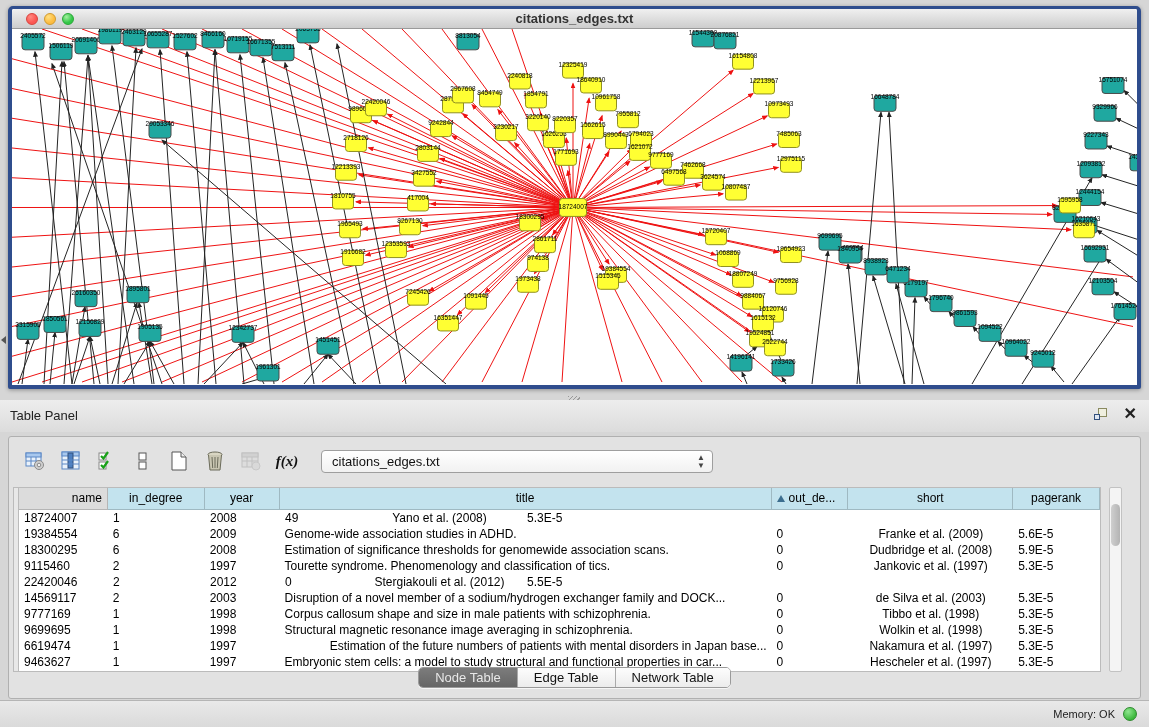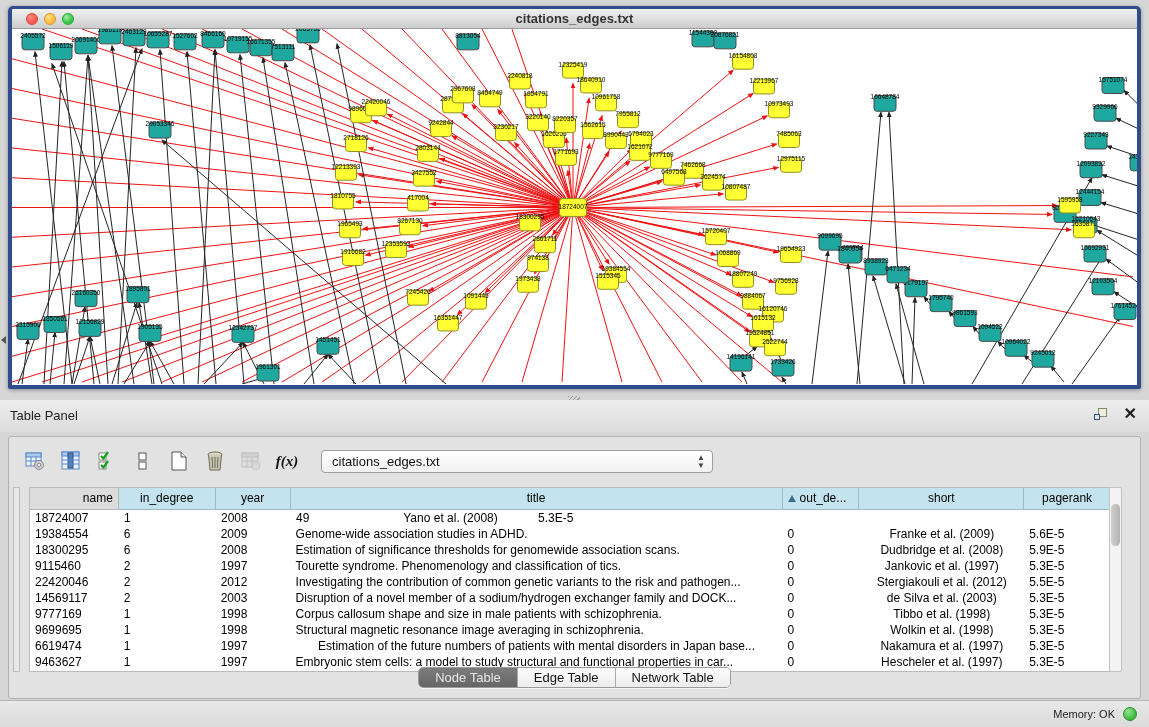--- a/index.html
+++ b/index.html
@@ -42,21 +42,21 @@
   .tb-icon { width:24px; height:24px; display:flex; align-items:center; justify-content:center; cursor:pointer; }
   .tb-icon.disabled { opacity:.45; cursor:default; }
   .fx { font-family:"Liberation Serif", serif; font-style:italic; font-weight:bold; font-size:15px; color:#111; }
   .combo { position:relative; margin-left:10px; width:392px; height:23px; background:linear-gradient(#fff,#f1f1f1);
     border:1px solid #9e9e9e; border-radius:4px; font-size:13px; color:#111;
     line-height:21px; padding-left:10px; cursor:pointer; }
   .combo .arrows { position:absolute; right:7px; top:3px; font-size:8px; line-height:8px; color:#444; text-align:center; }
 
   
   .gutter { position:absolute; left:4px; top:50px; width:7px; height:185px; background:#e8e8e8; border:1px solid #bbb; }
-  .dtable { position:absolute; left:20px; top:50px; width:1083px; height:185px; background:#fff;
+  .dtable { position:absolute; left:9px; top:50px; width:1083px; height:185px; background:#fff;
     border:1px solid #bbb; font-size:12px; color:#000; }
   .hrow { display:flex; height:22px; }
   .hcell { background:#c3e3ee; border-right:1px solid #9fb9c2; border-bottom:1px solid #9fb9c2;
     line-height:21px; padding:0 5px; white-space:nowrap; overflow:hidden; cursor:pointer; }
   .hcell.gray { background:#dcdcdc; border-right:1px solid #b5b5b5; border-bottom:1px solid #b5b5b5; }
   .sort-tri { display:inline-block; width:0; height:0; border-left:4px solid transparent;
     border-right:4px solid transparent; border-bottom:7px solid #3c6e8f; margin-right:4px; }
   .drow { display:flex; height:16px; }
   .dcell { line-height:16px; padding:0 5px; white-space:nowrap; overflow:hidden; }
   .scrollbar { position:absolute; left:1100px; top:50px; width:13px; height:185px;
@@ -632,21 +632,20 @@
             <div class="dcell" style="width: 75px; text-align: left;">1997</div>
             <div class="dcell" style="width: 493px; text-align: left;">Tourette syndrome. Phenomenology and classification of tics.</div>
             <div class="dcell" style="width: 77px; text-align: left;">0</div>
             <div class="dcell" style="width: 165px; text-align: center;">Jankovic et al. (1997)</div>
             <div class="dcell" style="width: 87px; text-align: left;">5.3E-5</div>
           </div>
           <div class="drow">
             <div class="dcell" style="width: 89px; text-align: left;">22420046</div>
             <div class="dcell" style="width: 97px; text-align: left;">2</div>
             <div class="dcell" style="width: 75px; text-align: left;">2012</div>
-            <div class="dcell" style="width: 493px; text-align: left;">Investigating the contribution of common genetic variants to the risk and pathogen...</div>
             <div class="dcell" style="width: 77px; text-align: left;">0</div>
             <div class="dcell" style="width: 165px; text-align: center;">Stergiakouli et al. (2012)</div>
             <div class="dcell" style="width: 87px; text-align: left;">5.5E-5</div>
           </div>
           <div class="drow">
             <div class="dcell" style="width: 89px; text-align: left;">14569117</div>
             <div class="dcell" style="width: 97px; text-align: left;">2</div>
             <div class="dcell" style="width: 75px; text-align: left;">2003</div>
             <div class="dcell" style="width: 493px; text-align: left;">Disruption of a novel member of a sodium/hydrogen exchanger family and DOCK...</div>
             <div class="dcell" style="width: 77px; text-align: left;">0</div>
@@ -668,21 +667,21 @@
             <div class="dcell" style="width: 75px; text-align: left;">1998</div>
             <div class="dcell" style="width: 493px; text-align: left;">Structural magnetic resonance image averaging in schizophrenia.</div>
             <div class="dcell" style="width: 77px; text-align: left;">0</div>
             <div class="dcell" style="width: 165px; text-align: center;">Wolkin et al. (1998)</div>
             <div class="dcell" style="width: 87px; text-align: left;">5.3E-5</div>
           </div>
           <div class="drow">
             <div class="dcell" style="width: 89px; text-align: left;">6619474</div>
             <div class="dcell" style="width: 97px; text-align: left;">1</div>
             <div class="dcell" style="width: 75px; text-align: left;">1997</div>
-            <div class="dcell" style="width: 493px; text-align: center;">Estimation of the future numbers of patients with mental disorders in Japan base...</div>
+            <div class="dcell" style="width: 493px; text-align: right;">Estimation of the future numbers of patients with mental disorders in Japan base...</div>
             <div class="dcell" style="width: 77px; text-align: left;">0</div>
             <div class="dcell" style="width: 165px; text-align: center;">Nakamura et al. (1997)</div>
             <div class="dcell" style="width: 87px; text-align: left;">5.3E-5</div>
           </div>
           <div class="drow">
             <div class="dcell" style="width: 89px; text-align: left;">9463627</div>
             <div class="dcell" style="width: 97px; text-align: left;">1</div>
             <div class="dcell" style="width: 75px; text-align: left;">1997</div>
             <div class="dcell" style="width: 493px; text-align: left;">Embryonic stem cells: a model to study structural and functional properties in car...</div>
             <div class="dcell" style="width: 77px; text-align: left;">0</div>

